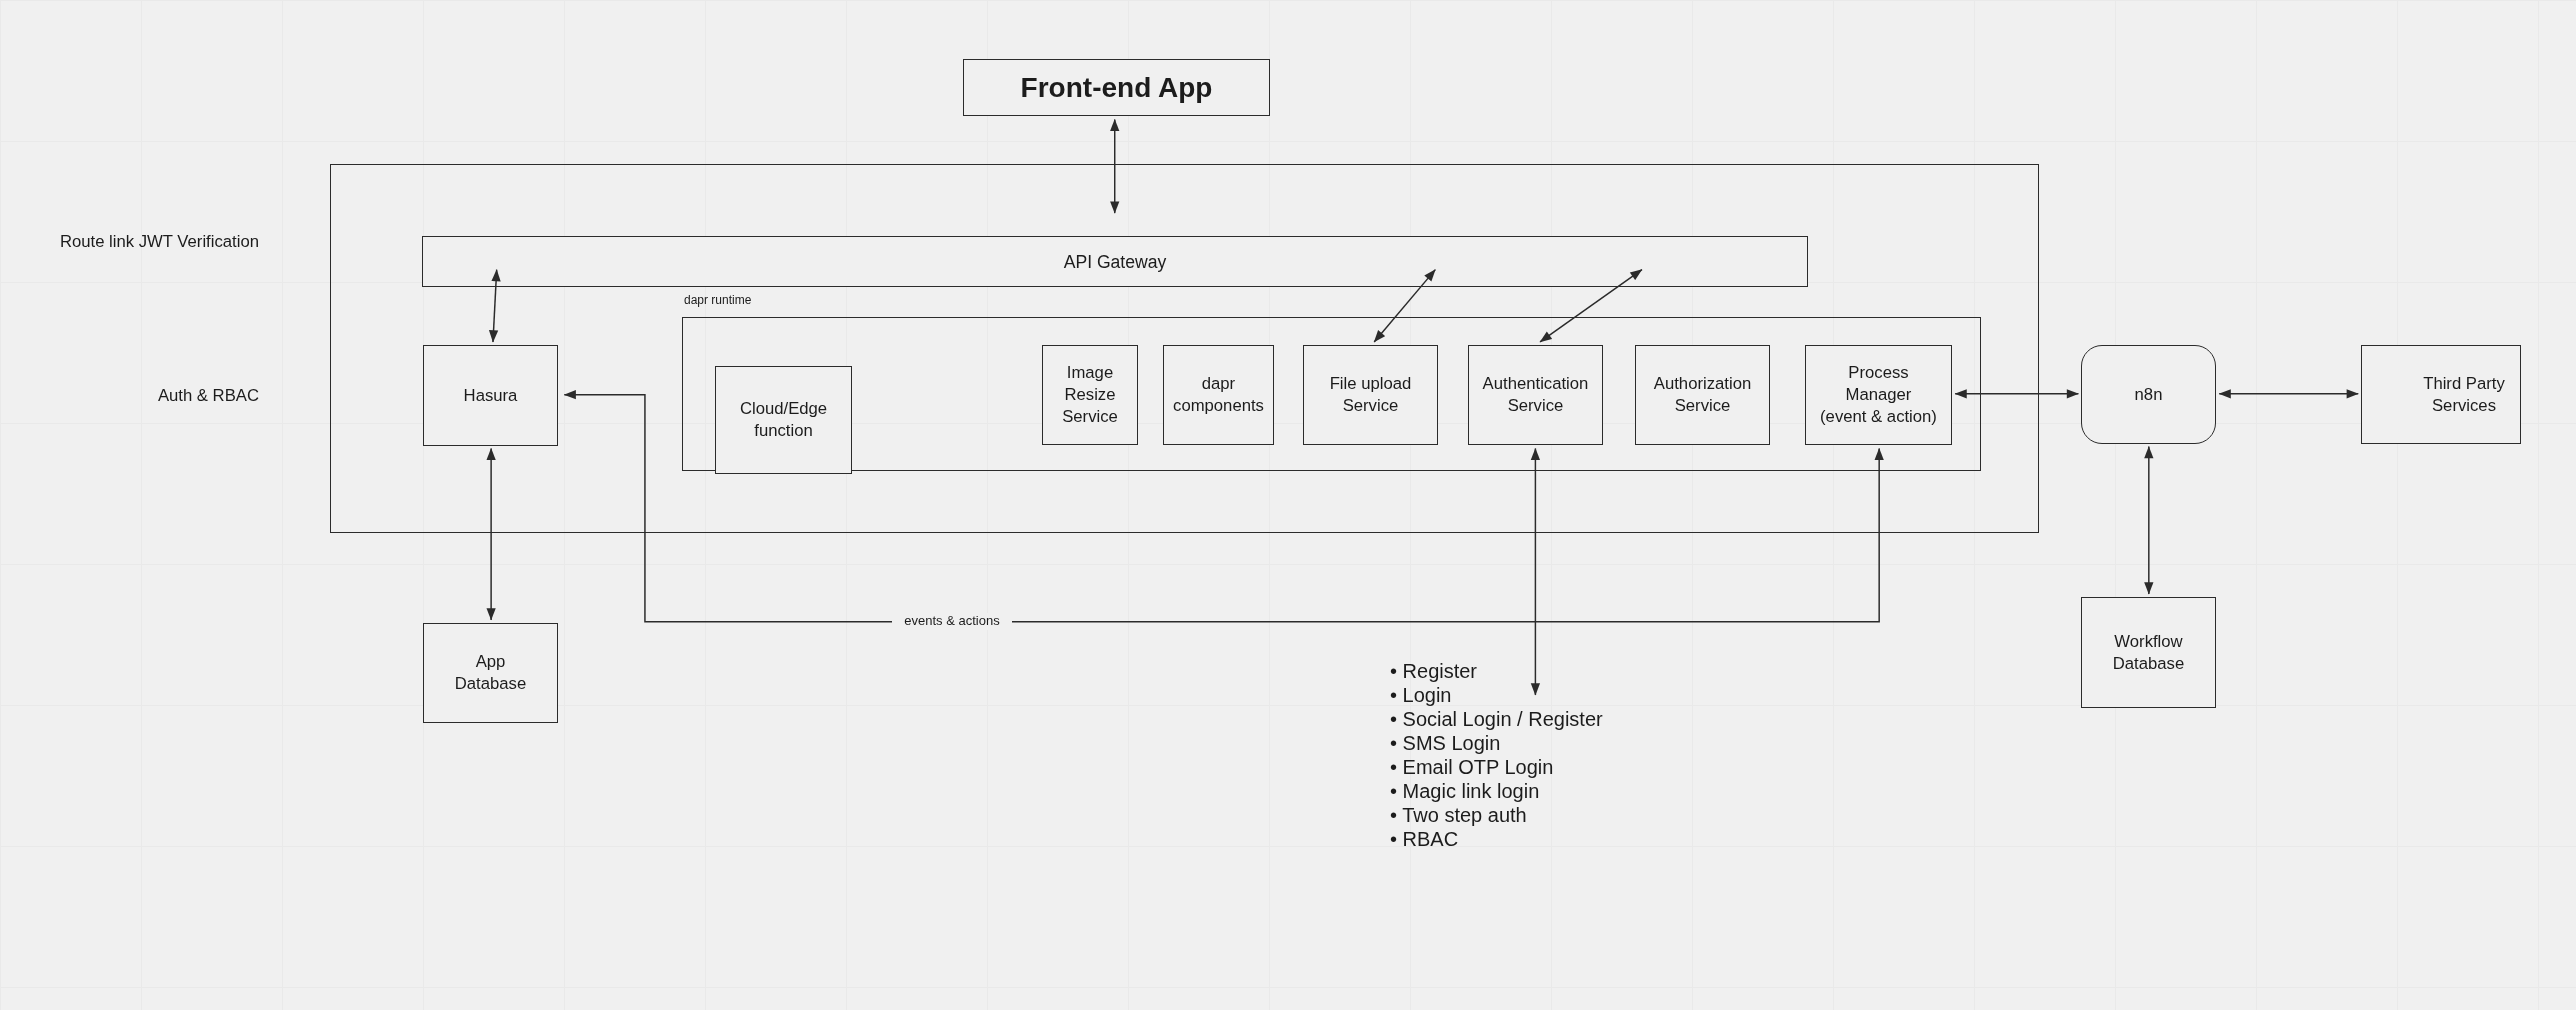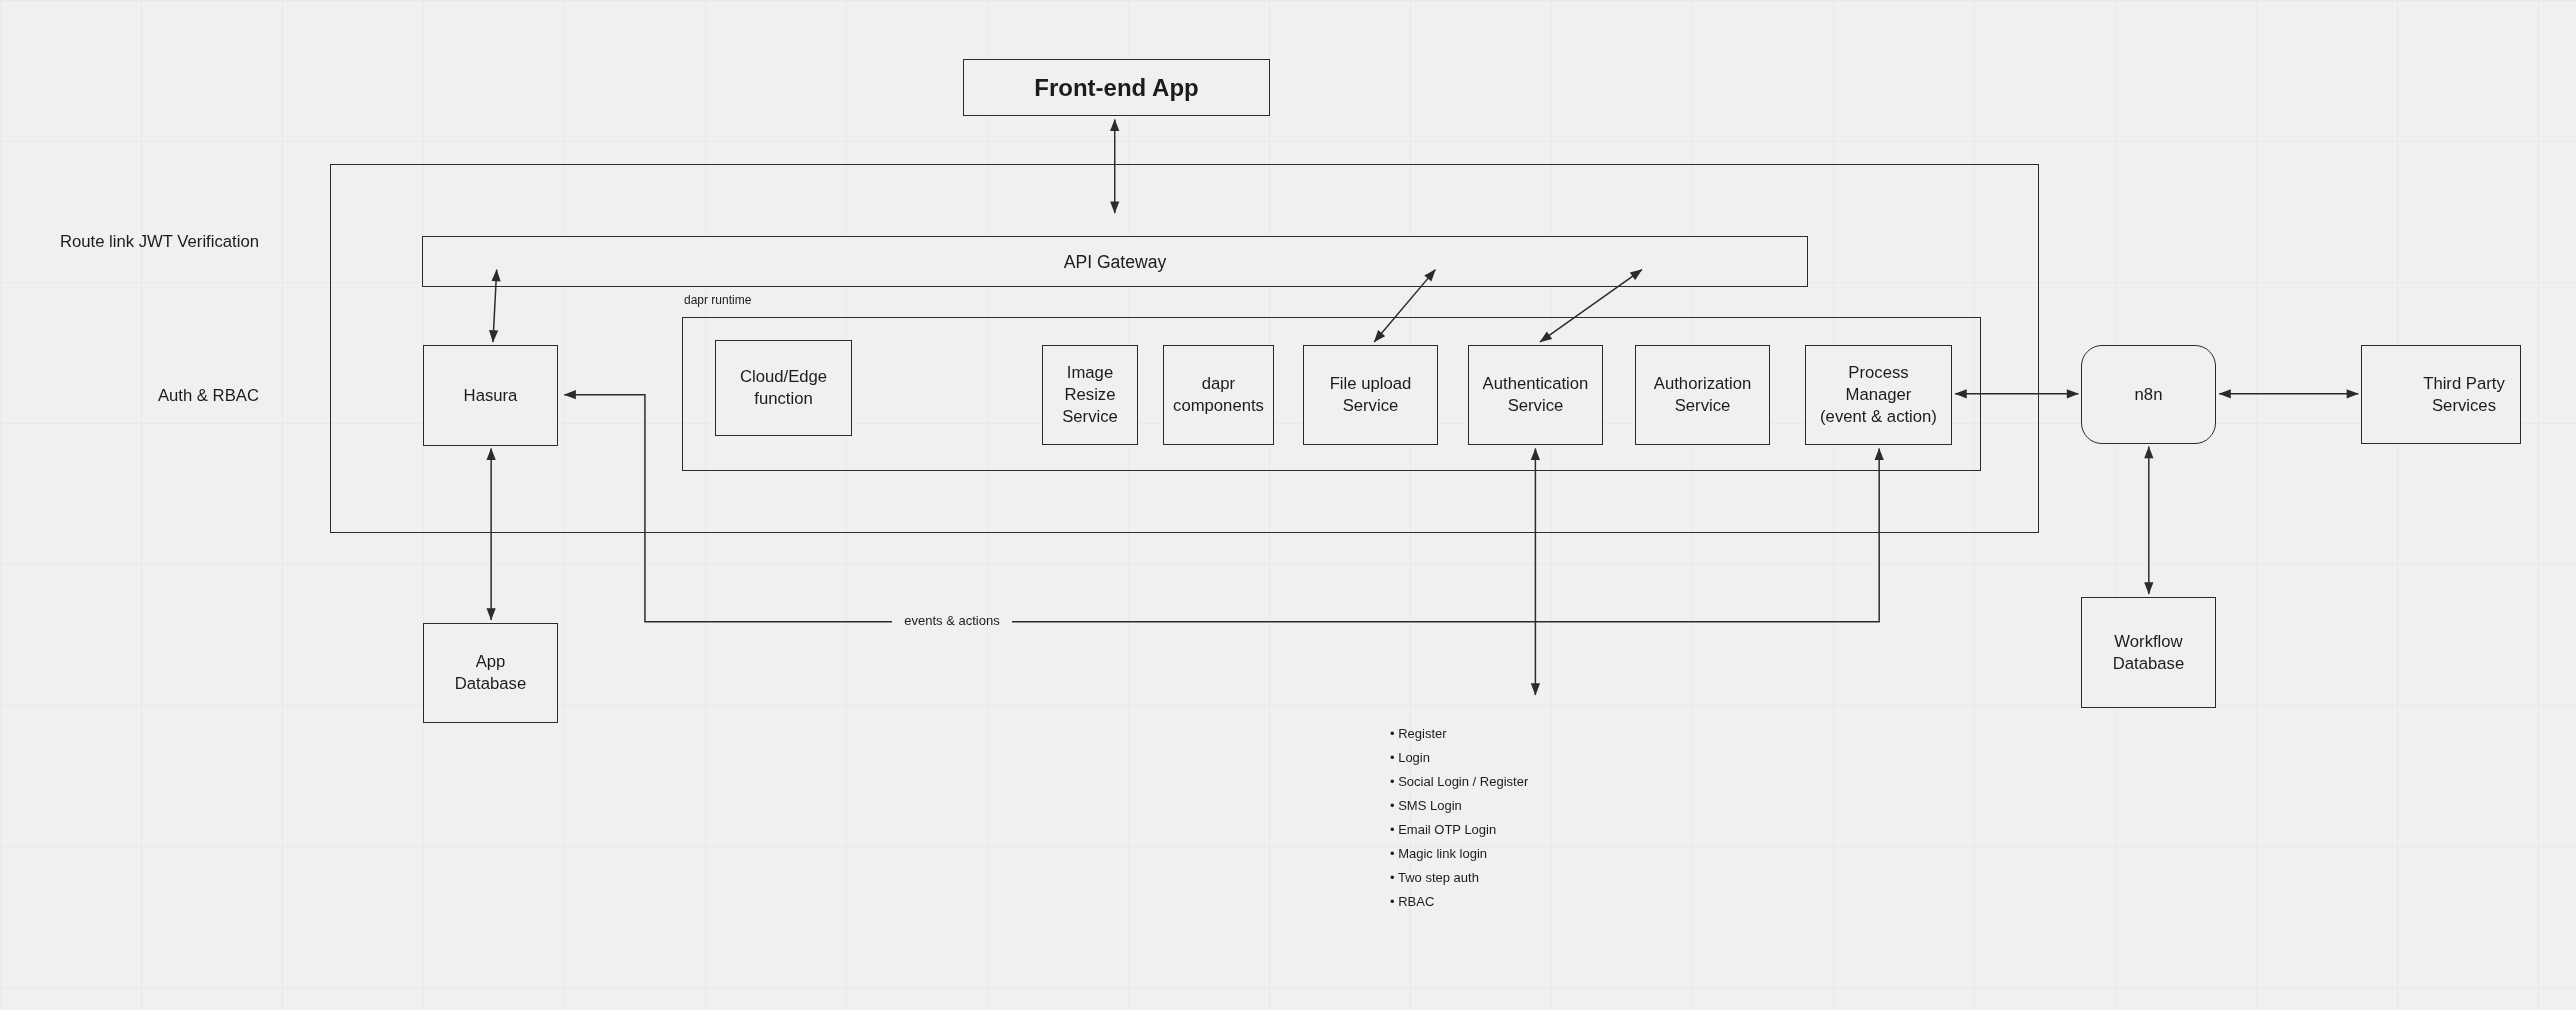--- a/index.html
+++ b/index.html
@@ -29,21 +29,21 @@
     text-align:center;
     white-space:pre-line;
     font-size:16.7px;line-height:22px;
     color:var(--text-color);
   }
   .container-box{
     position:absolute;
     border:1.9px solid var(--stroke-color);
     background:transparent;
   }
-  .title-node{font-size:24px;font-weight:bold;line-height:31.5px;}
+  .title-node{font-size:28px;font-weight:bold;line-height:31.5px;}
   .bar-node{font-size:17.6px;margin-top:20px;}
   .floating-label{
     position:absolute;
     font-size:12px;line-height:15px;
     color:var(--text-color);
     white-space:nowrap;
   }
   .lane-label{
     position:absolute;
     left:0;width:259px;
@@ -66,34 +66,34 @@
     position:absolute;
     background:var(--background);
     padding:0 5.6px;
     font-size:13px;line-height:16.7px;
     text-align:center;
     white-space:nowrap;
     color:var(--text-color);
   }
   .feature-list{
     position:absolute;
-    left:1390px;top:722px;
+    left:1390px;top:659px;
     list-style:none;
-    font-size:13px;line-height:24px;
+    font-size:20px;line-height:24px;
     color:var(--text-color);
   }
 
   
   #n-front-end{left:963px;top:59px;width:307px;height:57px;}
   #n-outer{left:330px;top:164px;width:1709px;height:369px;}
   #n-api-gateway{left:422px;top:216px;width:1386px;height:51px;}
   #n-dapr{left:682px;top:317px;width:1299px;height:154px;}
   #lbl-dapr{left:684px;top:293px;}
   #n-hasura{left:423px;top:345px;width:135px;height:101px;}
-  #n-cloud-edge{left:715px;top:340px;width:137px;height:96px;}
+  #n-cloud-edge{left:715px;top:366px;width:137px;height:108px;}
   #n-queuing{left:879px;top:345px;width:137px;height:100px;}
   #n-image-resize{left:1042px;top:345px;width:96px;height:100px;}
   #n-dapr-components{left:1163px;top:345px;width:111px;height:100px;}
   #n-file-upload{left:1303px;top:345px;width:135px;height:100px;}
   #n-authentication{left:1468px;top:345px;width:135px;height:100px;}
   #n-authorization{left:1635px;top:345px;width:135px;height:100px;}
   #n-process-manager{left:1805px;top:345px;width:147px;height:100px;}
   #n-n8n{left:2081px;top:345px;width:135px;height:99px;border-radius:21px;}
   #n-third-party{left:2361px;top:345px;width:160px;height:99px;padding-left:46px;}
   #n-app-db{left:423px;top:623px;width:135px;height:100px;}

